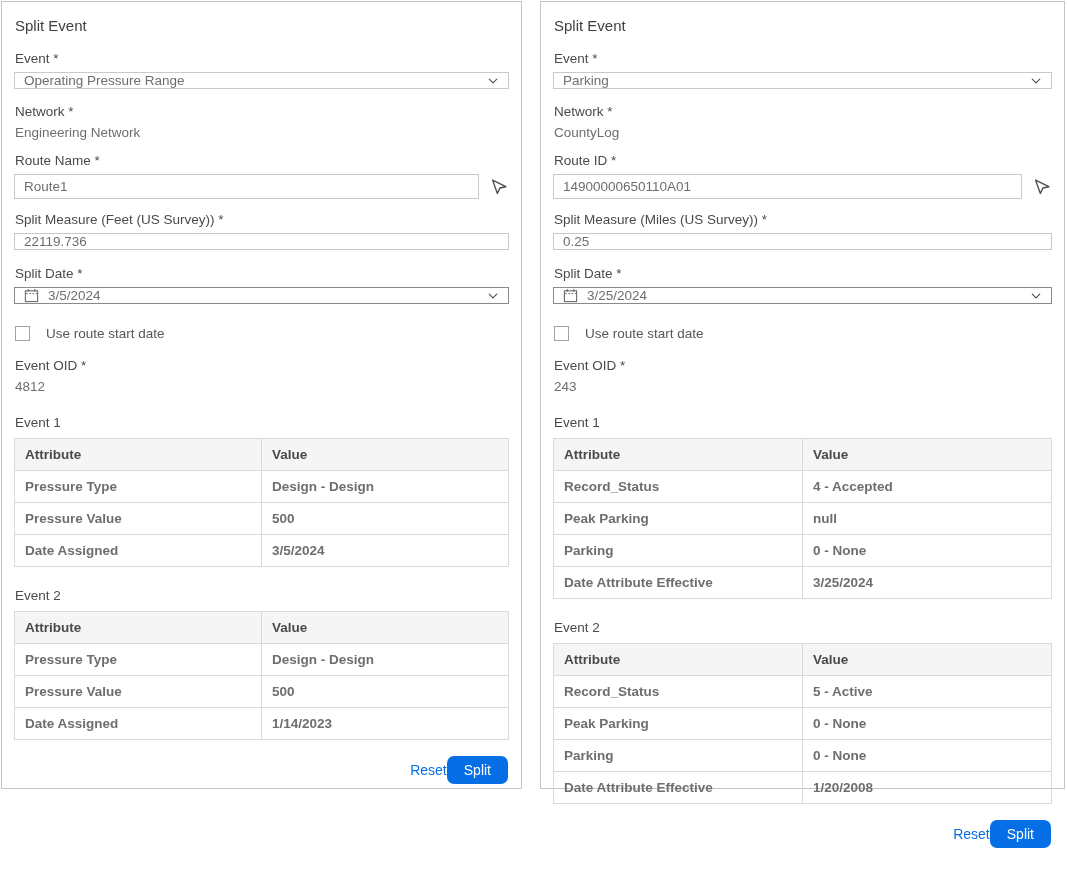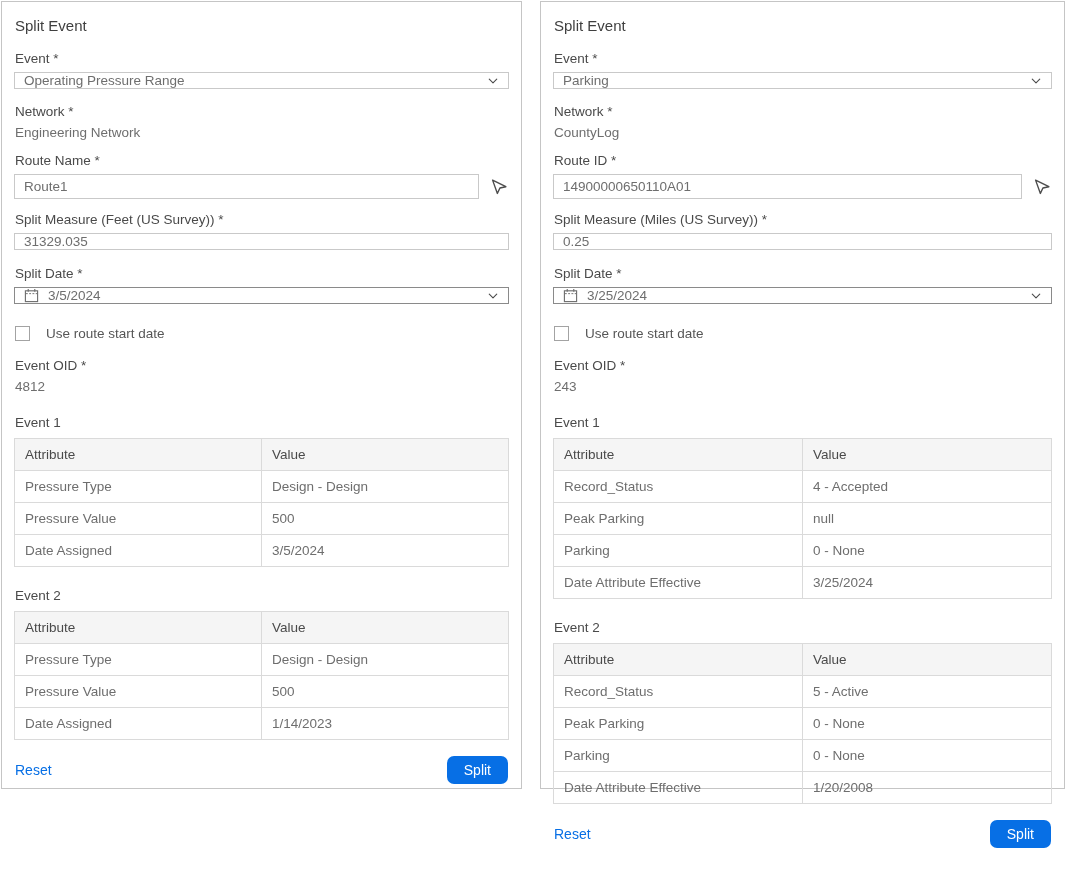--- a/index.html
+++ b/index.html
@@ -47,27 +47,27 @@
 
   .checkbox-row { display:flex; align-items:center; gap:16px; margin:12px 0 17px 1px; }
   .checkbox { width:15px; height:15px; border:1px solid #a3a3a3; background:#fff; cursor:pointer; flex:0 0 auto; }
   .checkbox-label { font-size:13.5px; color:#565656; }
 
   .section-title { font-size:13.5px; color:#4a4a4a; margin:5px 0 8px 1px; }
 
   table.kv { width:100%; border-collapse:collapse; margin-bottom:16px; }
   .kv th, .kv td {
     border:1px solid #dadada; font-size:13.5px;
-    padding:8px 10px; text-align:left; font-weight:400;
+    padding:8px 10px; text-align:left; font-weight:700;
   }
   .kv th { background:#f5f5f5; color:#4a4a4a; }
   .kv td { color:#6e6e6e; }
   .kv th:first-child, .kv td:first-child { width:50%; }
 
-  .footer { margin-top:auto; display:flex; align-items:center; justify-content:space-between; padding:0 1px; }
+  .footer { margin-top:auto; display:flex; align-items:center; justify-content:flex-end; padding:0 1px;margin-left:8px; }
   .reset-link { color:var(--accent); font-size:14px; cursor:pointer; }
   .split-button {
     background:var(--accent); color:#ffffff; border:none;
     font-size:14px; font-family:inherit;
     padding:6px 17px; border-radius:7px; cursor:pointer;
   }
 
   svg { display:block; }
 </style>
 </head>
@@ -98,21 +98,21 @@
       </div>
       <span class="pointer-btn">
         <svg width="17" height="17" viewBox="0 0 16 16">
             <path d="M1.5 2 L14 8.2 L8.4 9.4 L6 14.5 Z" fill="none" stroke="#4c4c4c" stroke-width="1.3" stroke-linejoin="round"></path>
           </svg>
       </span>
     </div>
 
     <div class="field-label">Split Measure (Feet (US Survey)) *</div>
     <div class="textbox mb16">
-      <span>31329.035</span>
+      <span>22119.736</span>
     </div>
 
     <div class="field-label">Split Date *</div>
     <div class="datebox mb10">
       <span>
         <svg width="15" height="15" viewBox="0 0 16 16">
           <rect x="1.5" y="3" width="13" height="11.5" fill="none" stroke="#6e6e6e" stroke-width="1.2"></rect>
           <line x1="4.5" y1="1" x2="4.5" y2="4" stroke="#6e6e6e" stroke-width="1.2"></line>
           <line x1="11.5" y1="1" x2="11.5" y2="4" stroke="#6e6e6e" stroke-width="1.2"></line>
           <line x1="2" y1="6" x2="14" y2="6" stroke="#6e6e6e" stroke-width="1" stroke-dasharray="2 1.5"></line>

